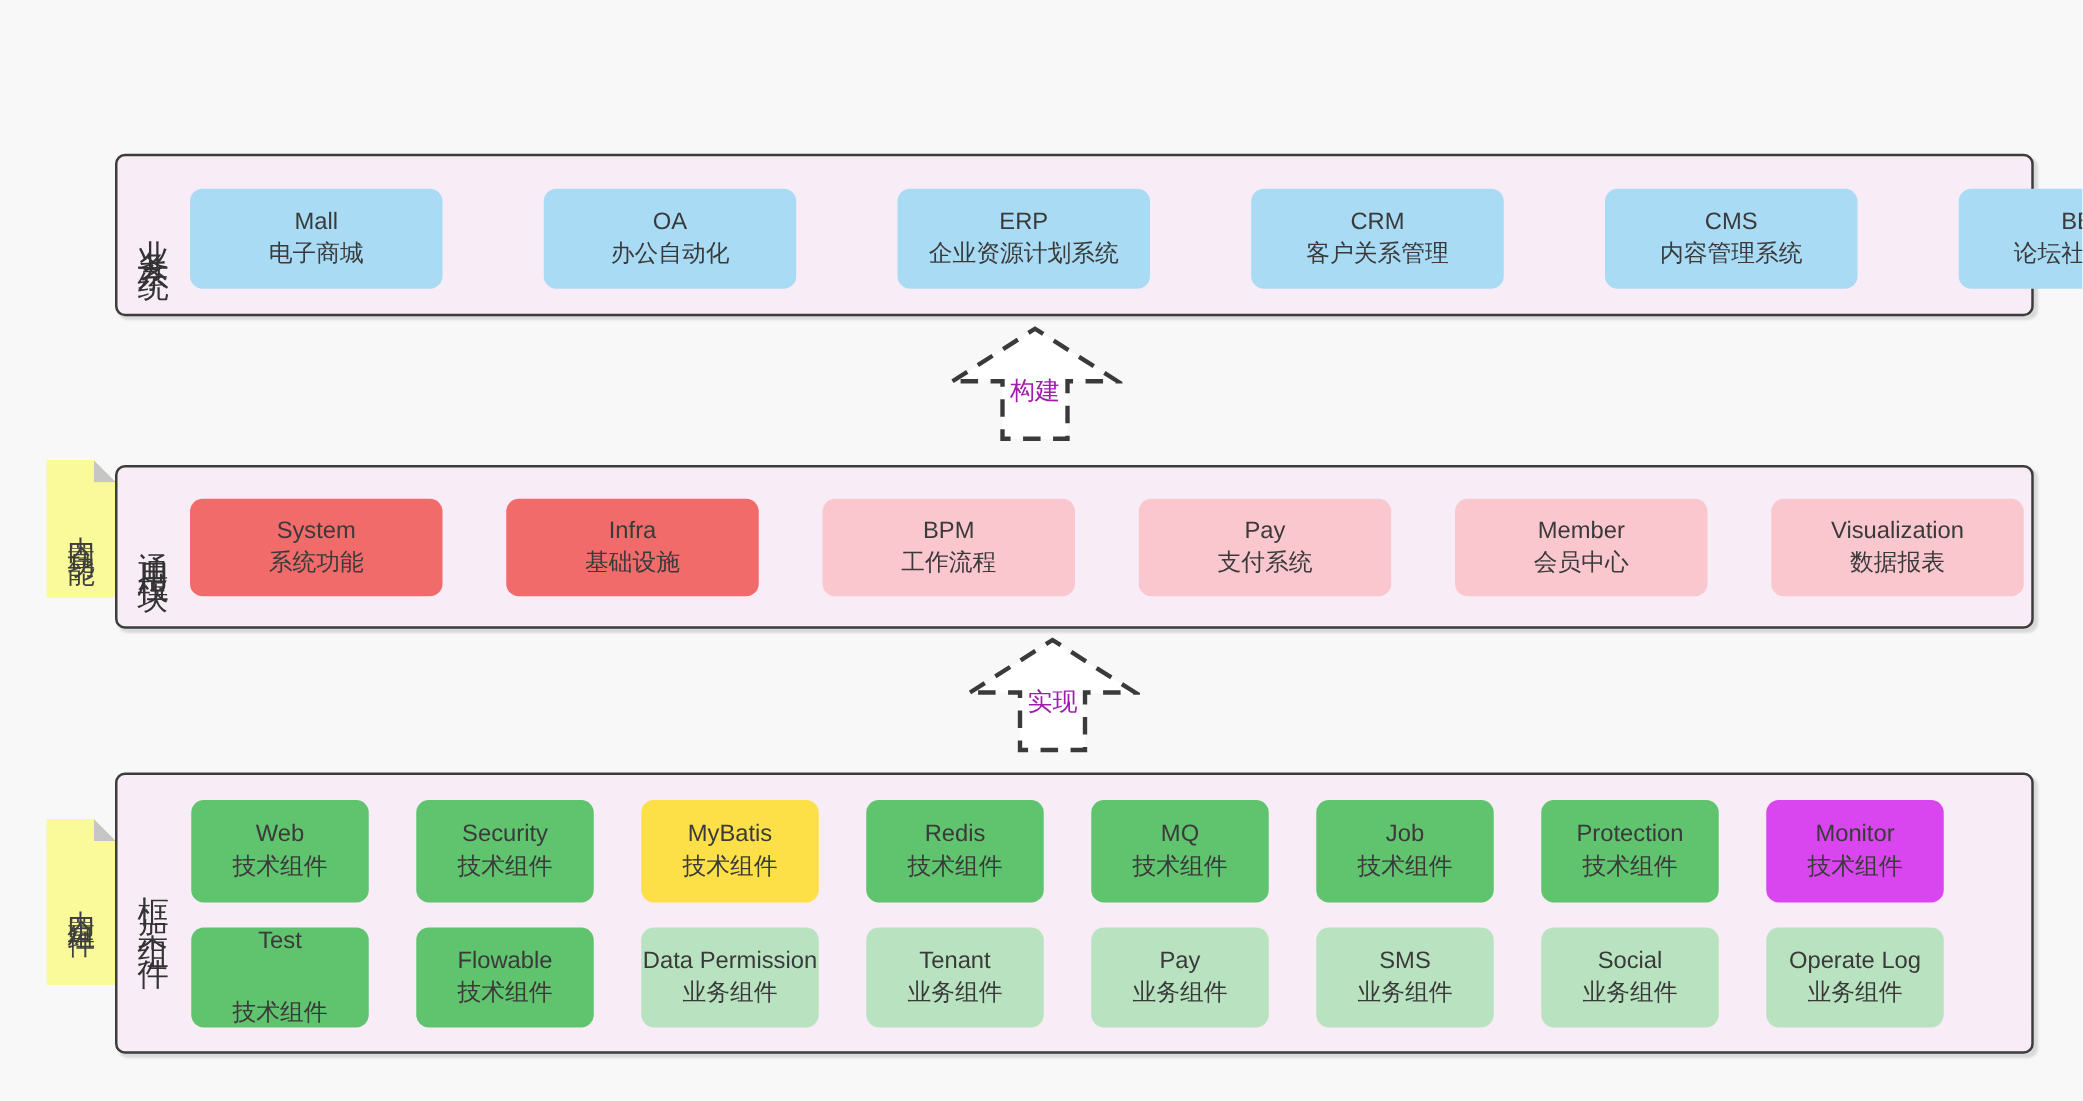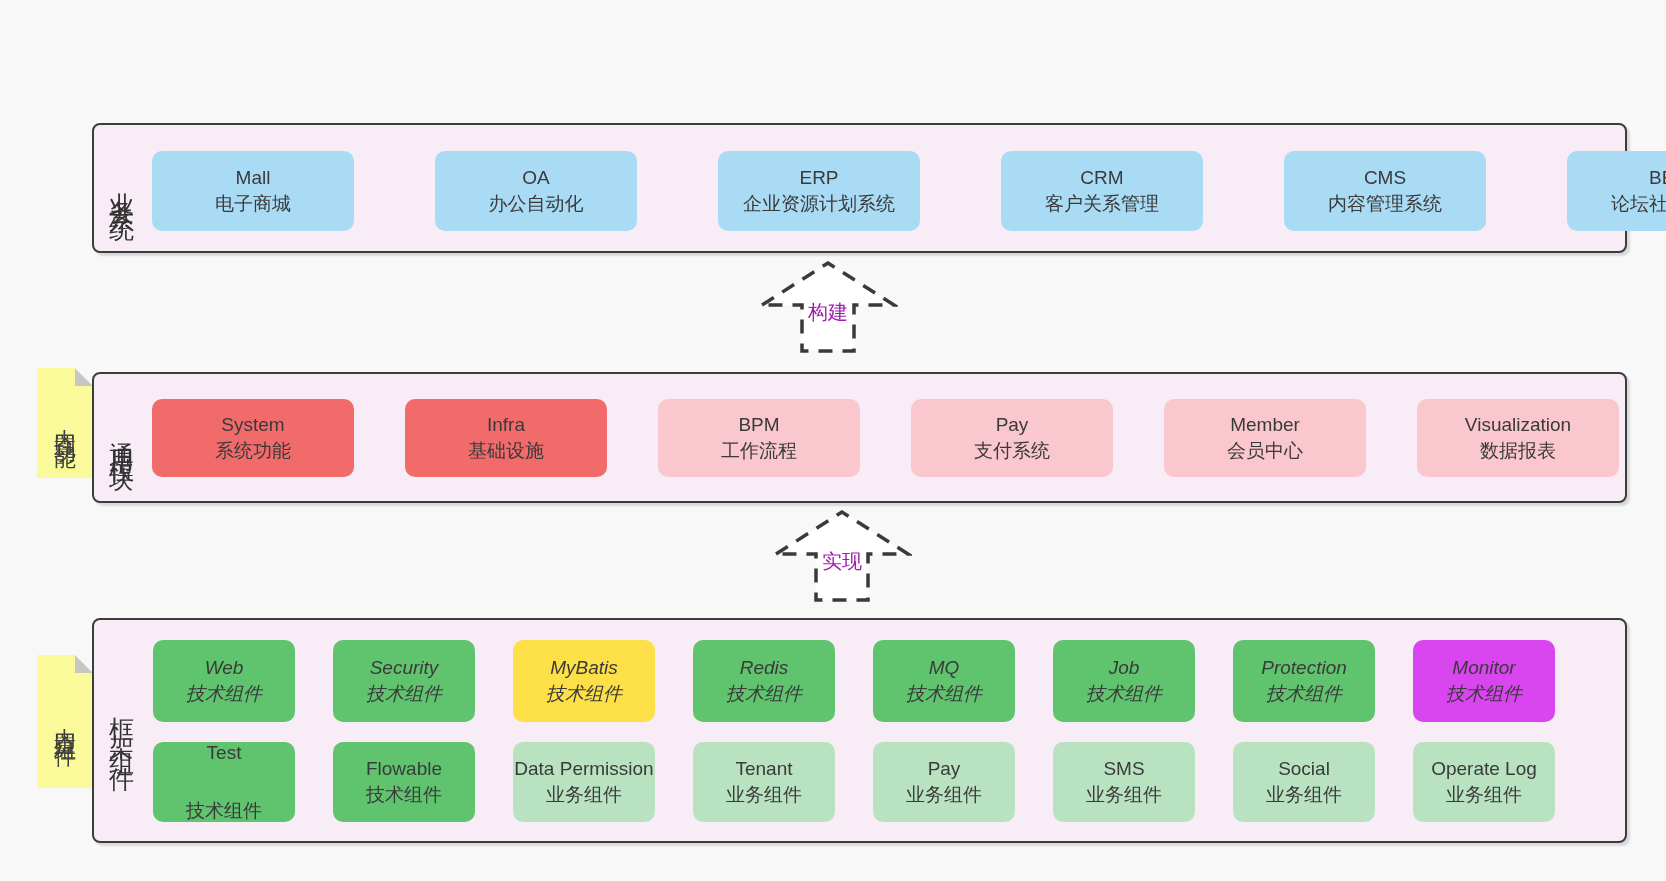--- a/index.html
+++ b/index.html
@@ -33,21 +33,21 @@
     font-size:25px;letter-spacing:8px;
     color:#333;white-space:nowrap;
   }
   .vlabel-wide{letter-spacing:17px;}
   .row{
     position:absolute;
     display:flex;
   }
   .row-top{left:58px;top:26px;gap:81px;}
   .row-mid{left:58px;top:25px;gap:51px;}
-  .row-b1{left:59px;top:20px;gap:38px;font-style:italic;}
+  .row-b1{left:59px;top:20px;gap:38px;}
   .row-b2{left:59px;top:122px;gap:38px;}
   .box{
     display:flex;flex-direction:column;
     justify-content:center;align-items:center;
     text-align:center;
     border-radius:10px;
     color:#3a3a3a;
     font-size:19px;line-height:1.38;
     box-sizing:border-box;
     flex:0 0 auto;

